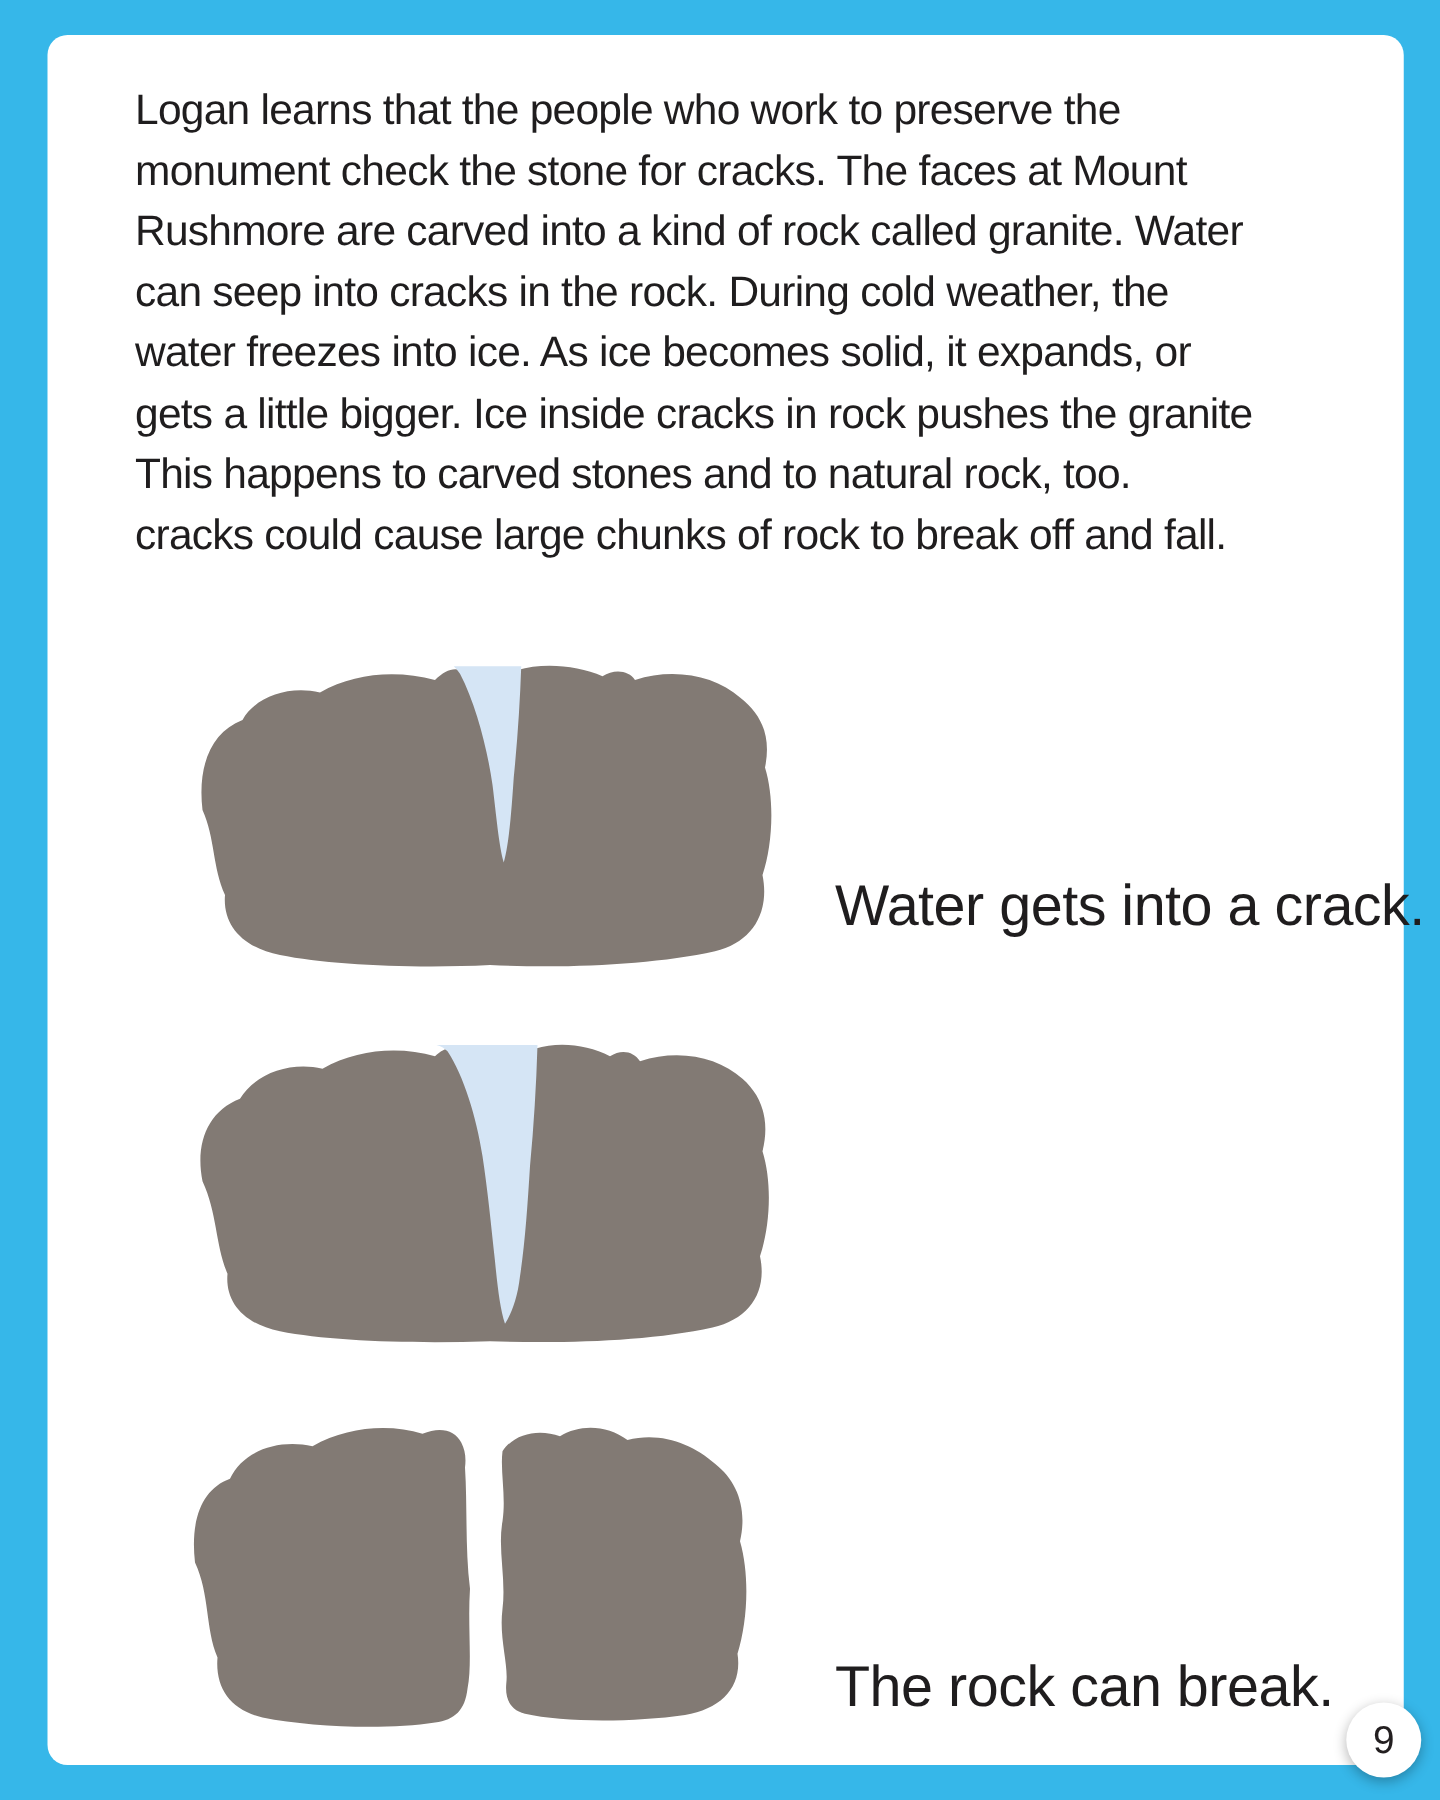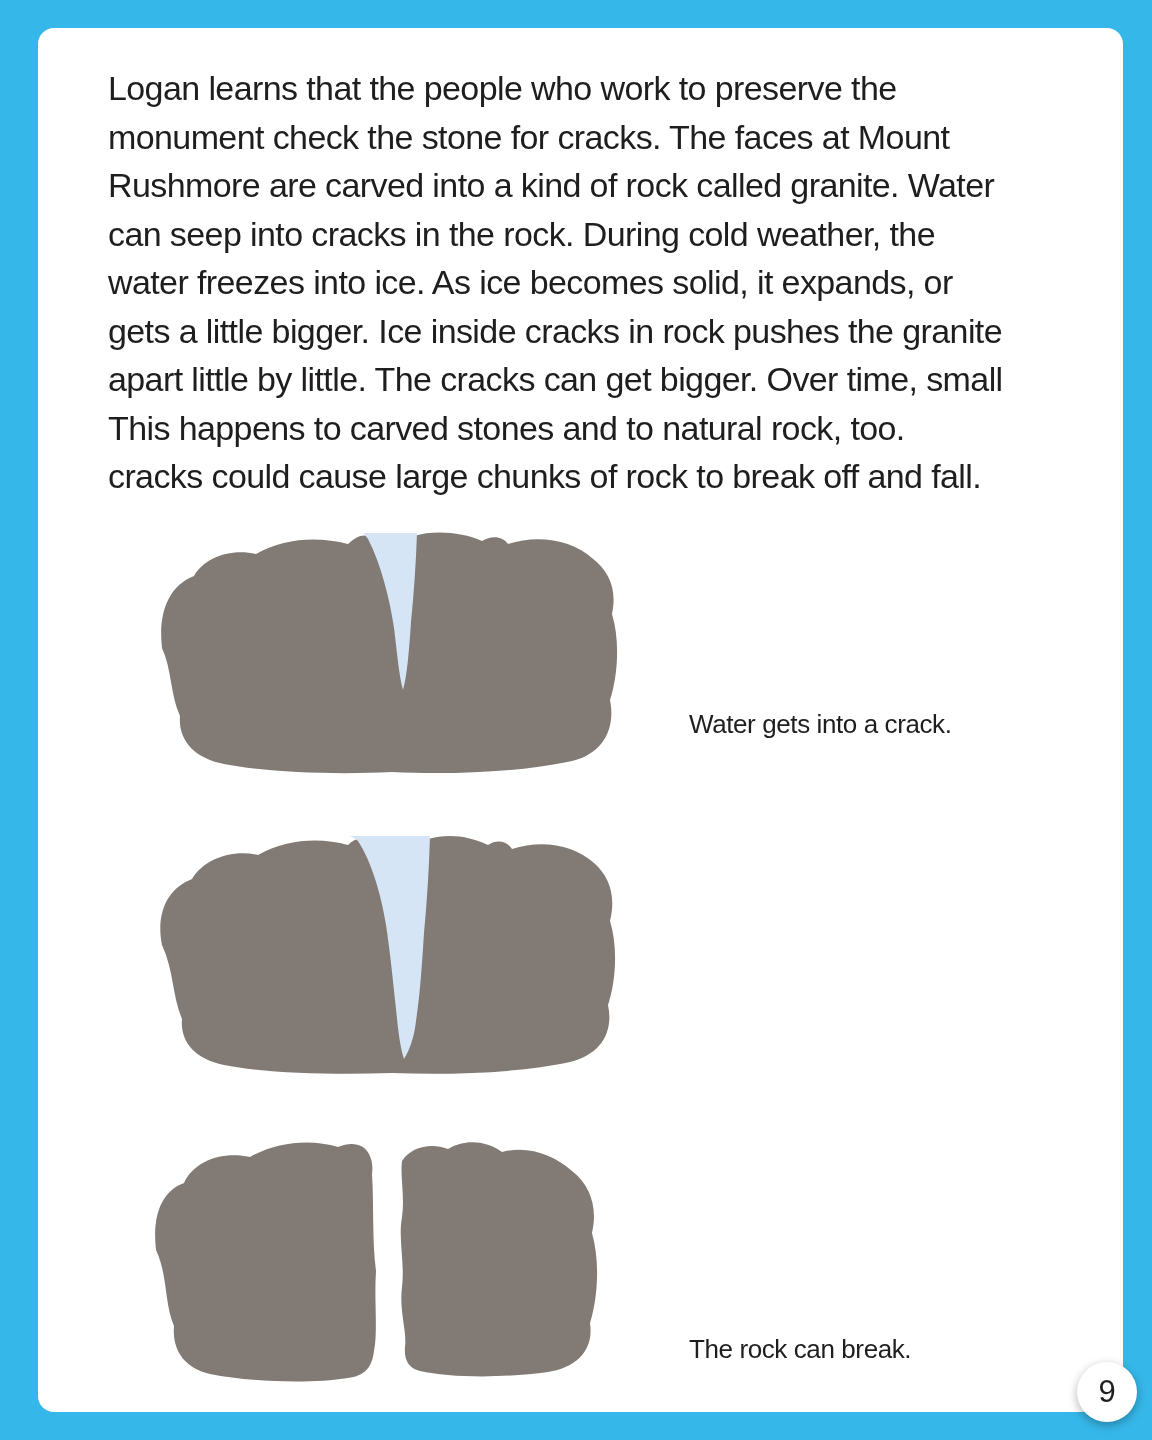--- a/index.html
+++ b/index.html
@@ -25,21 +25,21 @@
     position:absolute;left:70px;top:36px;width:1000px;
     font-size:34px;line-height:48.5px;letter-spacing:-0.6px;
   }
   .intro .line{white-space:nowrap;}
   .fig-rock{position:absolute;}
   .fig1{left:114px;top:502px;width:485px;height:248px;}
   .fig2{left:114px;top:805px;width:485px;height:247px;}
   .fig3{left:112px;top:1107px;width:460px;height:255px;}
   .caption{
     position:absolute;left:630px;
-    font-size:26px;line-height:49px;letter-spacing:-0.4px;margin-left:21px;
+    font-size:46px;line-height:49px;letter-spacing:-0.4px;
   }
   .caption .line{white-space:nowrap;}
   .cap1{top:672px;}
   .cap2{top:950px;}
   .cap3{top:1297px;}
   .page-number-badge{
     position:absolute;left:1039px;top:1334px;width:60px;height:60px;
     background:#ffffff;border-radius:50%;
     box-shadow:0 3px 10px rgba(0,0,0,0.30);
     display:flex;align-items:center;justify-content:center;
@@ -53,21 +53,20 @@
 
 <div class="page">
 
   <div class="intro">
     <div class="line">Logan learns that the people who work to preserve the</div>
     <div class="line">monument check the stone for cracks. The faces at Mount</div>
     <div class="line">Rushmore are carved into a kind of rock called granite. Water</div>
     <div class="line">can seep into cracks in the rock. During cold weather, the</div>
     <div class="line">water freezes into ice. As ice becomes solid, it expands, or</div>
     <div class="line">gets a little bigger. Ice inside cracks in rock pushes the granite</div>
-    <div class="line">apart little by little. The cracks can get bigger. Over time, small</div>
     <div class="line">This happens to carved stones and to natural rock, too.</div>
     <div class="line">cracks could cause large chunks of rock to break off and fall.</div>
   </div>
 
   <svg class="fig-rock fig1" viewBox="0 0 485 248" aria-hidden="true">
     <path class="rock-fill" d="M10,118 C6,84 16,56 42,46 C52,28 78,18 104,24 C132,8 166,6 196,14 C203,7 210,4 216,6 L262,6 C282,0 310,2 330,11 C339,5 351,6 356,14 C386,4 420,10 440,28 C458,42 465,60 460,84 C468,110 466,146 458,170 C464,200 450,224 420,231 C370,242 300,245 240,242 C180,245 112,242 72,234 C42,228 26,210 28,186 C18,164 20,140 10,118 Z"></path>
     <path class="water-fill" d="M211,3 L265,3 C264,32 262,62 259,92 C257,122 255,146 251,160 C247,146 245,122 242,98 C238,70 229,34 216,9 C214,6 212,4 211,3 Z"></path>
   </svg>
   <div class="caption cap1">
     <div class="line">Water gets into a crack.</div>

